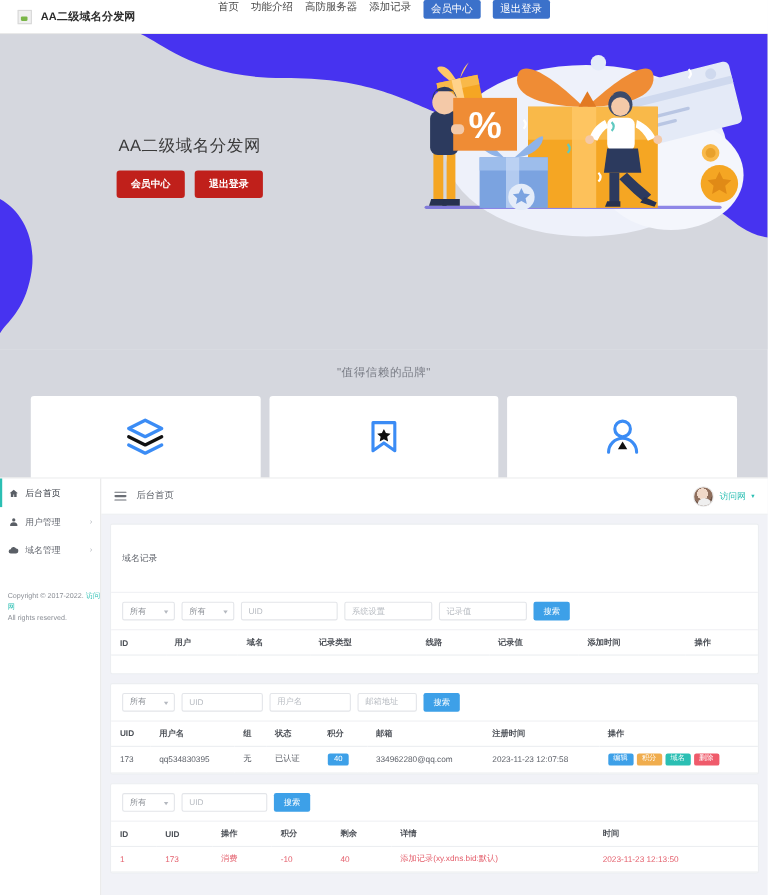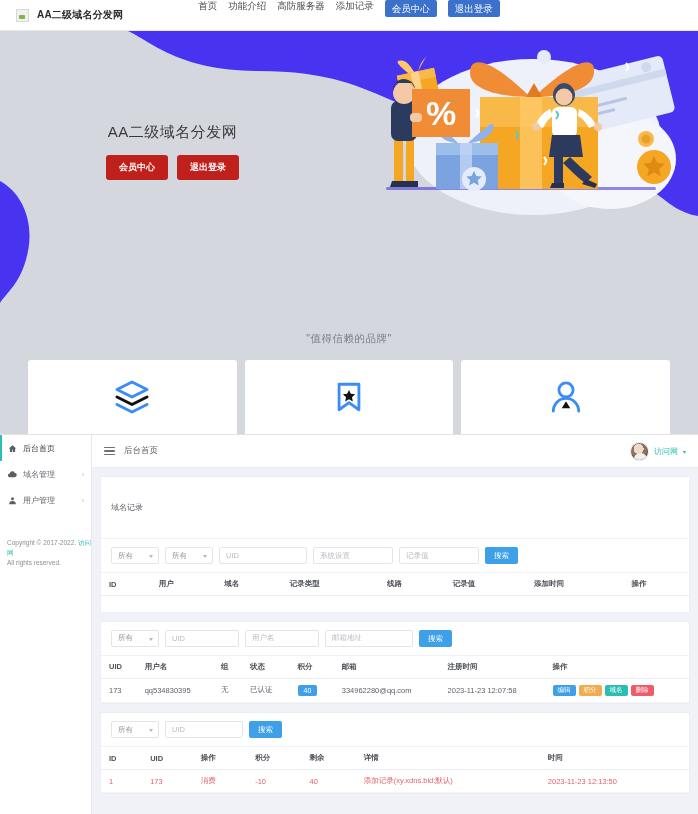--- a/index.html
+++ b/index.html
@@ -137,21 +137,21 @@
   }
   .sel:after{
     content:""; position:absolute; right:5px; top:7px;
     border-left:2.5px solid transparent; border-right:2.5px solid transparent; border-top:3px solid #b4b8bf;
   }
   .inp {
     height:17px; border:1px solid #e3e5e9; border-radius:2px; background:#fff;
     font-size:7.5px; color:#b7bbc1; padding:0 6px; display:flex; align-items:center;
   }
   .inp.w-uid{ width:88px; } .inp.w-host{ width:80px; } .inp.w-val{ width:80px; }
-  .inp.w-uid2{ width:74px; } .inp.w-user{ width:74px; } .inp.w-mail{ width:88px;font-family:Liberation Serif, serif; }
+  .inp.w-uid2{ width:74px; } .inp.w-user{ width:74px; } .inp.w-mail{ width:54px;font-family:Liberation Serif, serif; }
   .inp.w-uid3{ width:78px; }
   .btn-search {
     height:17px; background:#3da0e8; color:#fff; font-size:7.5px; border:none;
     border-radius:2px; padding:0 9px; line-height:17px;
   }
 
   table { width:100%; border-collapse:collapse; }
   thead th {
     text-align:left; font-size:7.5px; color:#4c5057; font-weight:bold;
     padding:6px 8px; border-bottom:1px solid #eceef1; white-space:nowrap;
@@ -327,35 +327,35 @@
       <span class="side-ico">
         <svg width="9" height="9" viewBox="0 0 24 24" fill="currentColor">
             <path d="M12 3 L2 12 h3 v9 h6 v-6 h2 v6 h6 v-9 h3 Z"></path>
           </svg>
       </span>
       <span>后台首页</span>
       <span class="side-arrow"></span>
     </div>
     <div class="side-item">
       <span class="side-ico">
-        <svg width="10" height="9" viewBox="0 0 24 24" fill="currentColor">
-            <path d="M6 19a5 5 0 010-10 7 7 0 0113-2 4.5 4.5 0 01-.5 12z"></path>
-          </svg>
-      </span>
-      <span>域名管理</span>
-      <span class="side-arrow">›</span>
-    </div>
-    <div class="side-item">
-      <span class="side-ico">
         <svg width="9" height="9" viewBox="0 0 24 24" fill="currentColor">
             <circle cx="12" cy="7" r="4"></circle>
             <path d="M3 22a9 9 0 0118 0z"></path>
           </svg>
       </span>
       <span>用户管理</span>
+      <span class="side-arrow">›</span>
+    </div>
+    <div class="side-item">
+      <span class="side-ico">
+        <svg width="10" height="9" viewBox="0 0 24 24" fill="currentColor">
+            <path d="M6 19a5 5 0 010-10 7 7 0 0113-2 4.5 4.5 0 01-.5 12z"></path>
+          </svg>
+      </span>
+      <span>域名管理</span>
       <span class="side-arrow">›</span>
     </div>
     <div class="side-copy">
       <span>Copyright © 2017-2022.</span>
       <a href="#">访问网</a><br>
       <span>All rights reserved.</span>
     </div>
   </div>
 
   <div class="content">

